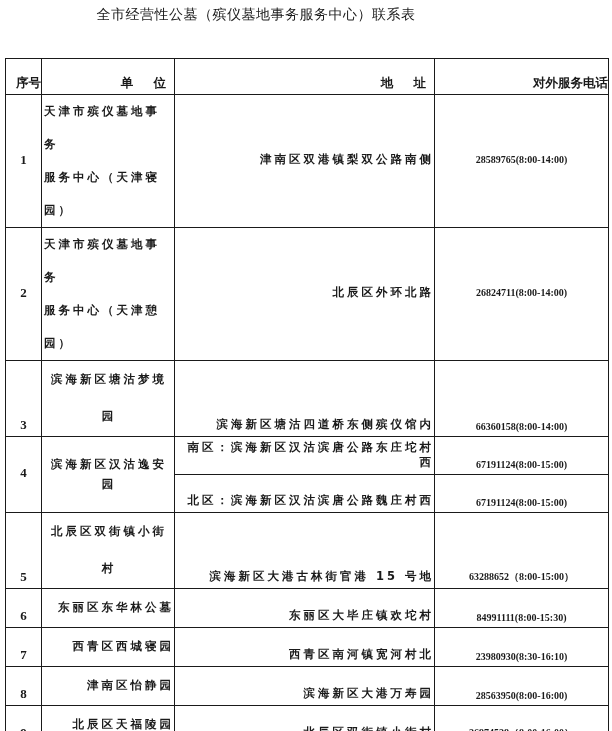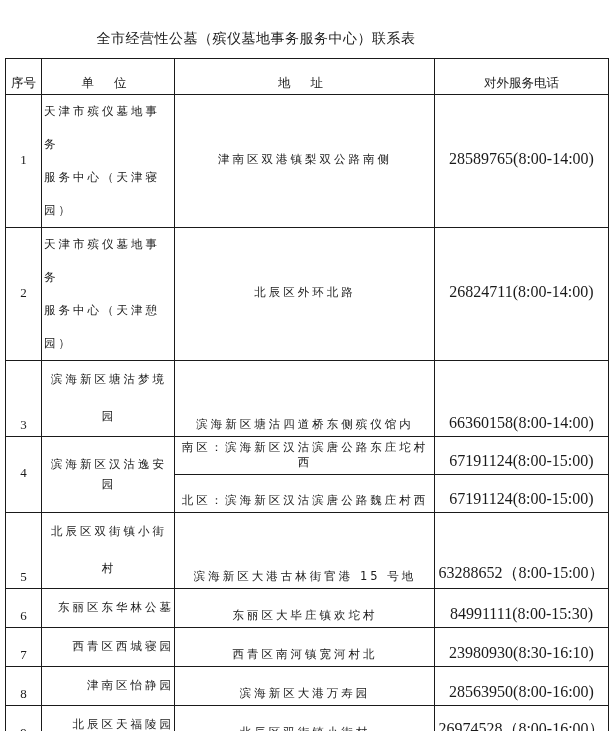--- a/index.html
+++ b/index.html
@@ -1,30 +1,30 @@
 <!DOCTYPE html>
 <html><head>
   <meta charset="utf-8">
   <style>
     html, body { margin: 0; padding: 0; background: #ffffff; }
     body { width: 612px; height: 731px; position: relative; overflow: hidden;
            font-family: "DejaVu Sans", sans-serif; color: #1a1a1a; }
     .title { position: absolute; top: 6px; left: 0; width: 512px; text-align: center;
-             font-size: 14px; letter-spacing: 0.5px; color: #1a1a1a; margin-top: 24px; }
+             font-size: 14px; letter-spacing: 0.5px; color: #1a1a1a; }
     table { position: absolute; top: 58px; left: 5px; border-collapse: collapse;
             table-layout: fixed; width: 603px; }
-    td, th { border: 1px solid #1a1a1a; padding: 0; font-weight: normal; }
-    th { font-size: 12.5px; font-weight: normal; height: 33px; vertical-align: bottom;
-         padding-bottom: 2px; text-align: center; }
+    td, th { border: 1px solid #1a1a1a; padding: 0; font-weight: bold; }
+    th { font-size: 12.5px; font-weight: bold; height: 33px; vertical-align: bottom;
+         padding-bottom: 2px; text-align: right; }
     td { font-size: 11.5px; vertical-align: bottom; }
     td.num { text-align: center; font-family: "Liberation Serif", serif; font-size: 13px; padding-bottom: 3px; }
     td.unit { text-align: center; padding-left: 2px; letter-spacing: 3px; line-height: 37px; padding-bottom: 1px; }
     td.unit.center { text-align: right; padding-left: 0; }
-    td.addr { text-align: center; padding-left: 1px; letter-spacing: 3px; padding-bottom: 4px; }
-    td.phone { text-align: center; font-family: "Liberation Serif", serif; font-size: 16px; padding-bottom: 4px; }
+    td.addr { text-align: right; padding-left: 1px; letter-spacing: 3px; padding-bottom: 4px; }
+    td.phone { text-align: center; font-family: "Liberation Serif", serif; font-size: 10px; padding-bottom: 4px; }
     td.unit2 { line-height: 33px; vertical-align: middle; letter-spacing: 3px; padding-left: 2px; }
     .sp { letter-spacing: 8px; }
   </style>
 </head>
 <body>
 
 <div class="title">全市经营性公墓（殡仪墓地事务服务中心）联系表</div>
 
 <table>
   <colgroup>

